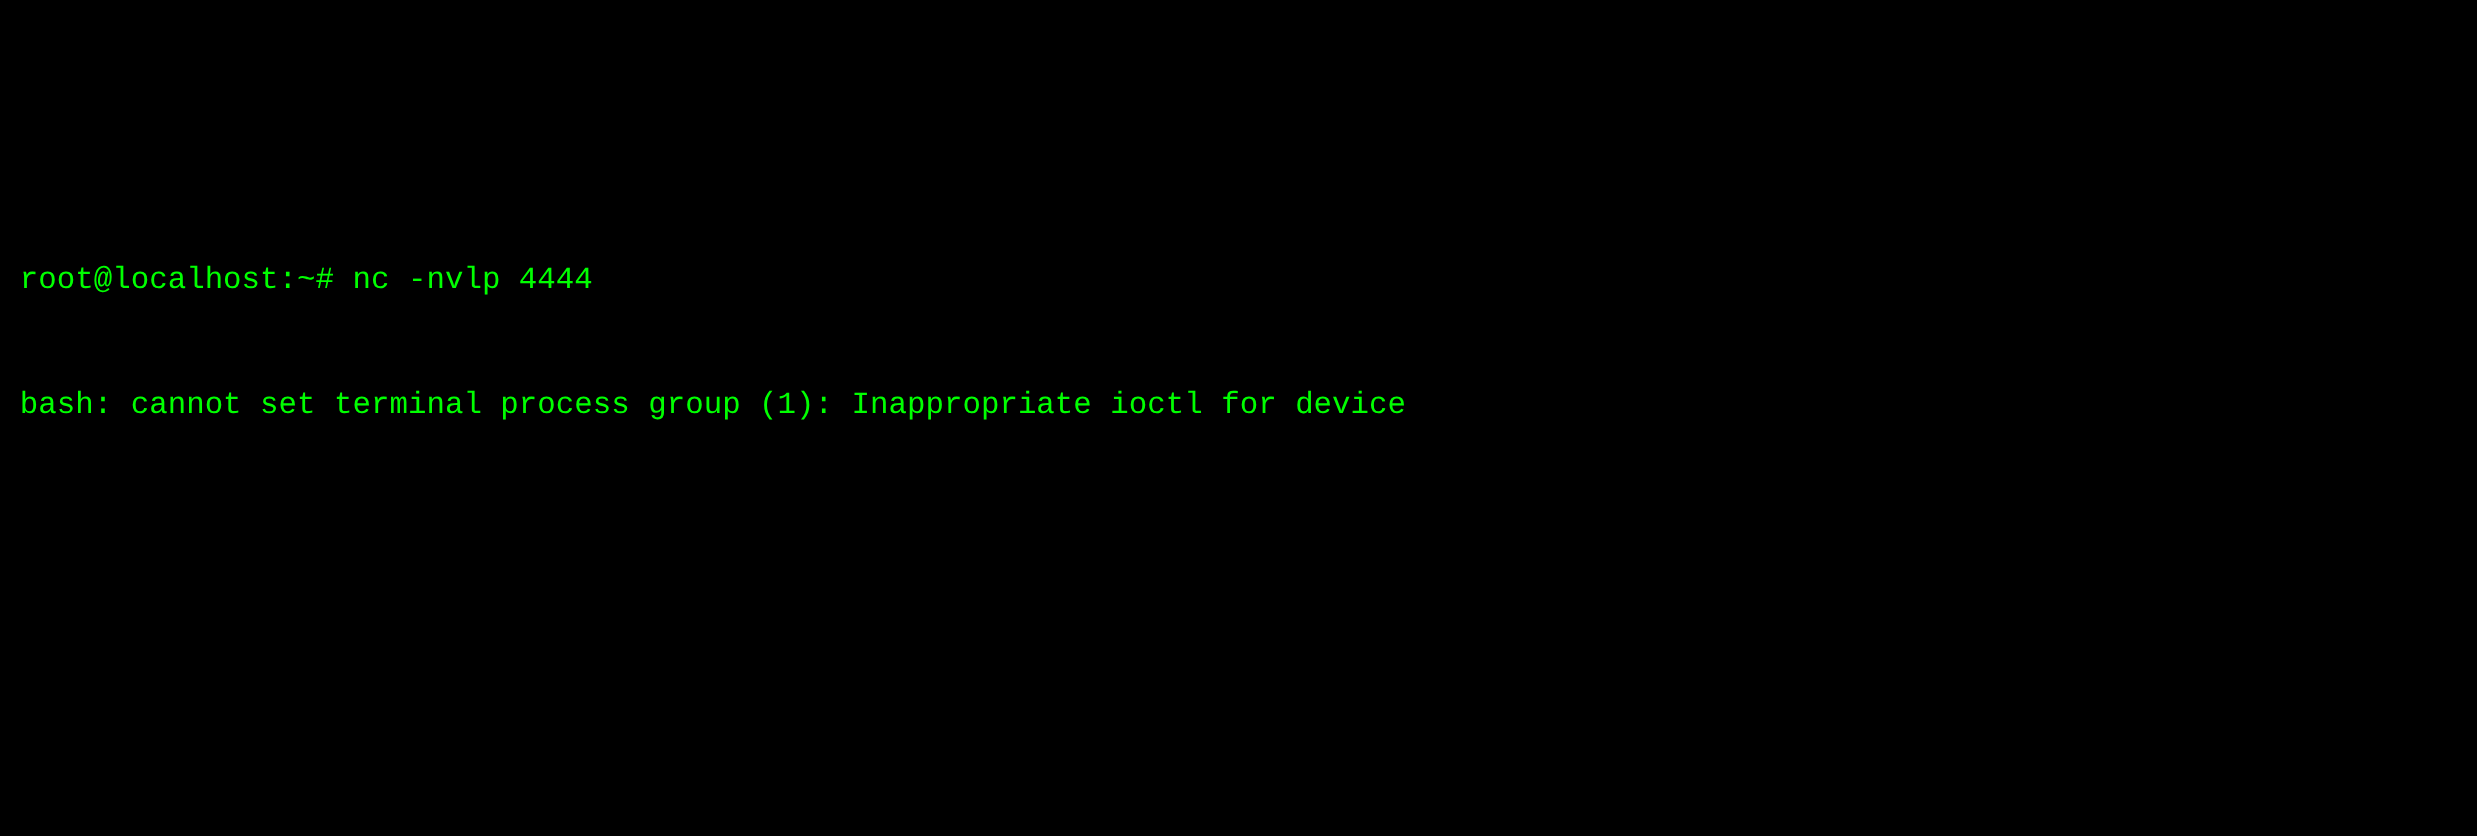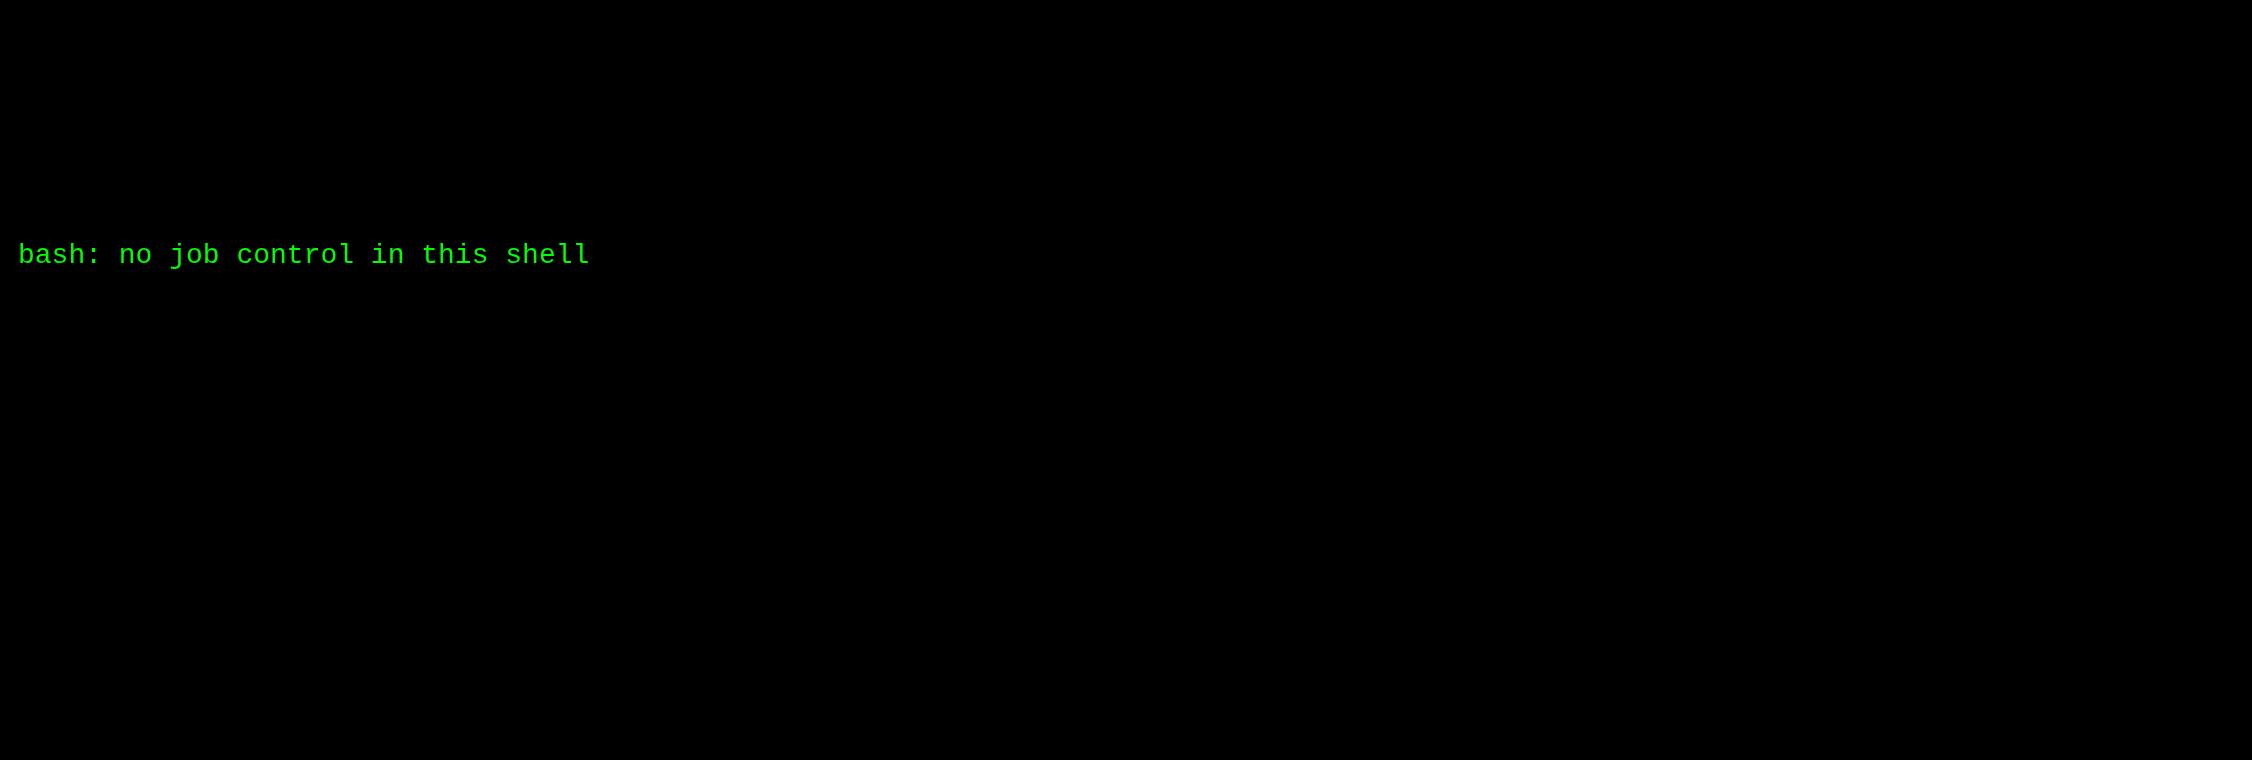--- a/index.html
+++ b/index.html
@@ -22,21 +22,22 @@
     .terminal-line {
       display: block;
     }
   </style>
 </head>
 <body>
 
 
 
 <div>
-  <span class="terminal-line">bash: no job control in this shell</span>
+  <span class="terminal-line">root@localhost:~# nc -nvlp 4444</span>
+  <span class="terminal-line">bash: cannot set terminal process group (1): Inappropriate ioctl for device</span>
   
   
   
   
   
   
   
   
 </div>
 

